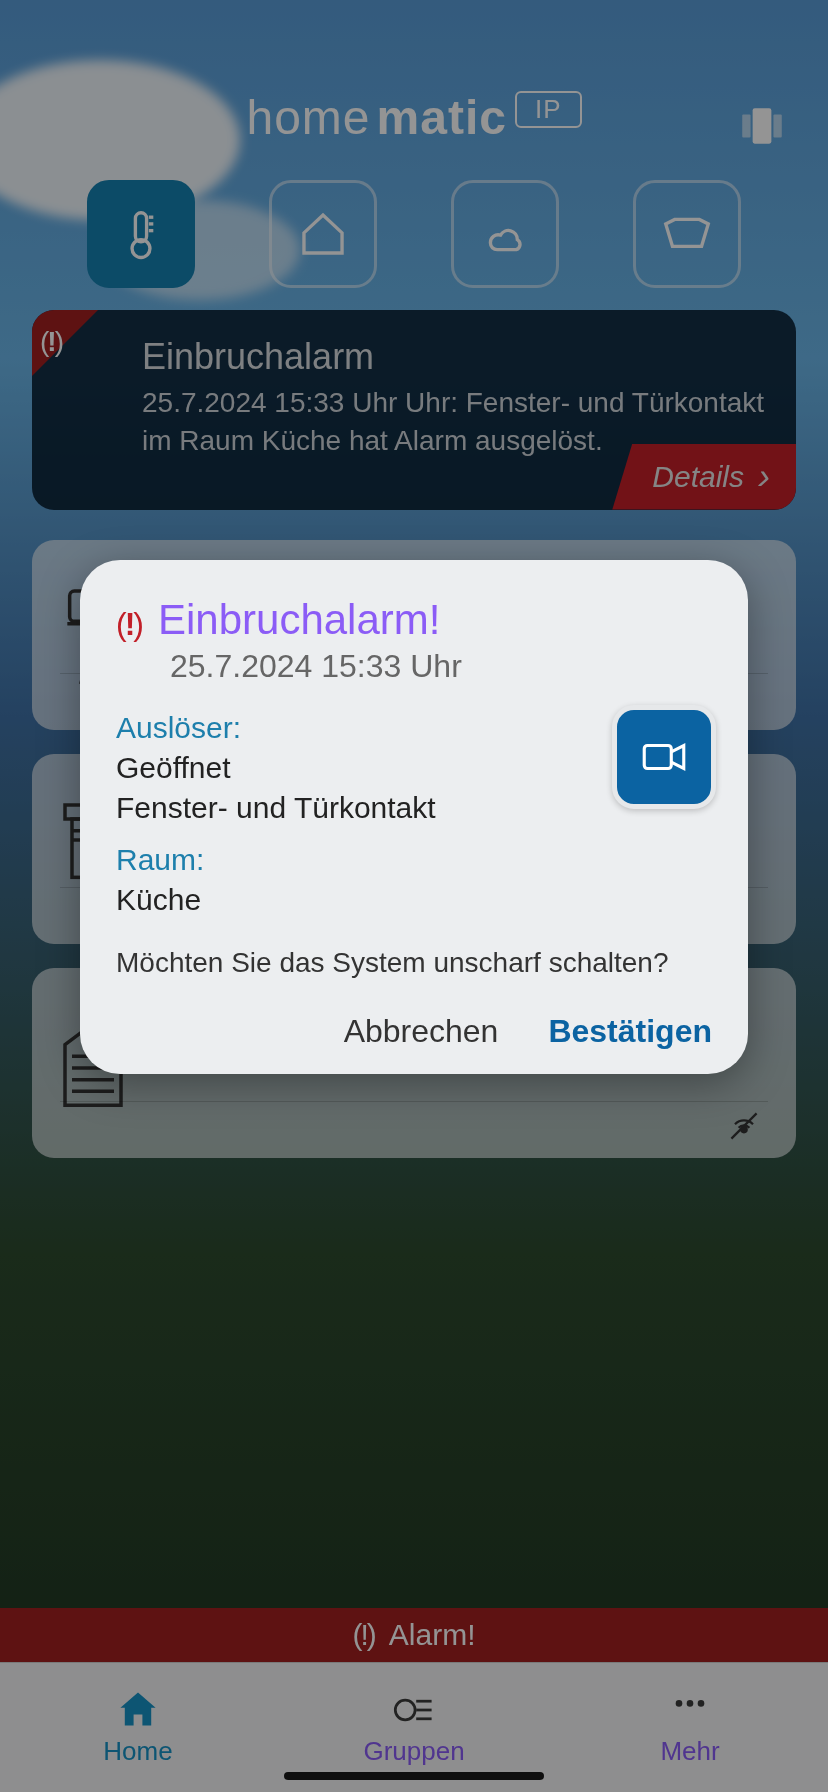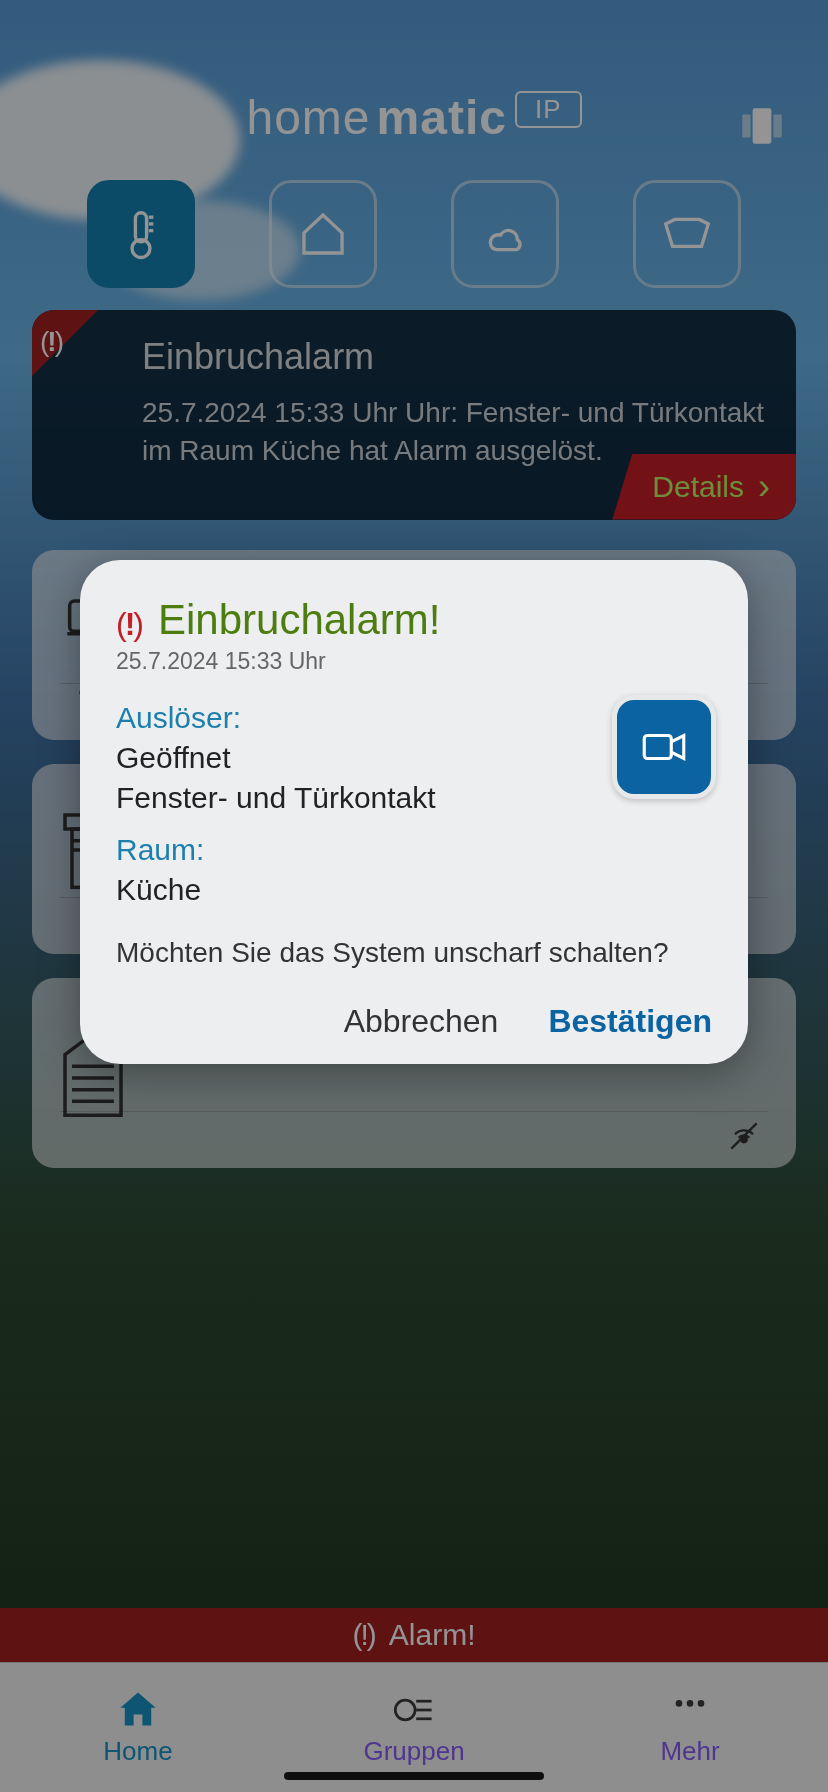--- a/index.html
+++ b/index.html
@@ -60,29 +60,29 @@
     margin-bottom:30px;
   }
   .alarm-card .corner {
     position:absolute; top:0; left:0; width:66px; height:66px;
     background:#a21f20;
     clip-path: polygon(0 0, 100% 0, 0 100%);
     border-top-left-radius:22px;
     display:flex; align-items:flex-start; justify-content:flex-start;
   }
   .alarm-sym { position:absolute; top:16px; left:8px; color:#fff; font-size:28px; font-weight:bold;}
-  .alarm-title { font-size:36px; color:#d9dde0; margin-bottom:16px; margin-top:6px; margin-left:30px;}
+  .alarm-title { font-size:36px; color:#d9dde0; margin-bottom:6px; margin-top:6px; margin-left:30px;}
   .alarm-text { font-size:28px; line-height:1.35; margin-left:30px;}
   .details-ribbon {
     position:absolute; bottom:0; right:0;
-    background:#c41f28; color:#bef264; font-size:30px;
+    background:#c41f28; color:#e5e5e5; font-size:30px;
     padding:12px 26px 12px 40px;
     clip-path: polygon(20px 0, 100% 0, 100% 100%, 0 100%);
     border-bottom-right-radius:22px;
-    display:flex; align-items:center; gap:10px;
+    display:flex; align-items:center; gap:10px;font-style:italic;
   }
 
   .room-card {
     background: rgba(245,247,248,0.62);
     border-radius:22px;
     height:190px;
     margin-bottom:24px;
     padding:22px 30px 22px 120px;
     position:relative;
     color:#23364c;
@@ -112,22 +112,22 @@
   .dialog {
     position:absolute; z-index:10;
     top:560px; left:80px; right:80px;
     background:#eceef0; border-radius:40px;
     padding:36px 36px 24px;
     box-shadow: 0 10px 40px rgba(0,0,0,0.35);
     color:#333;
   }
   .dialog-title-row{ display:flex; align-items:flex-start; gap:16px; }
   .dialog-alarm-ico{ color:#c21f28; font-size:32px; font-weight:bold; margin-top:10px;}
-  .dialog-title{ color:#4d7c0f; font-size:42px; font-weight:400; }
-  .dialog-date{ color:#666; font-size:23px; margin-top:4px; }
+  .dialog-title{ color:#8b5cf6; font-size:42px; font-weight:400; }
+  .dialog-date{ color:#666; font-size:32px; margin-left:54px; margin-top:4px; }
   .dialog-body{ margin-top:26px; position:relative; }
   .dlabel{ color:#1d7fac; font-size:30px; margin-top:18px; }
   .dvalue{ color:#222; font-size:30px; margin-top:6px; }
   .dquestion{ color:#333; font-size:28px; margin-top:30px; }
   .cam-btn{
     position:absolute; right:-4px; top:-6px;
     width:104px; height:104px; border-radius:22px;
     background:#0b63a2; border:5px solid #e6e8ea;
     display:flex; align-items:center; justify-content:center;
     box-shadow:0 2px 6px rgba(0,0,0,0.2);

